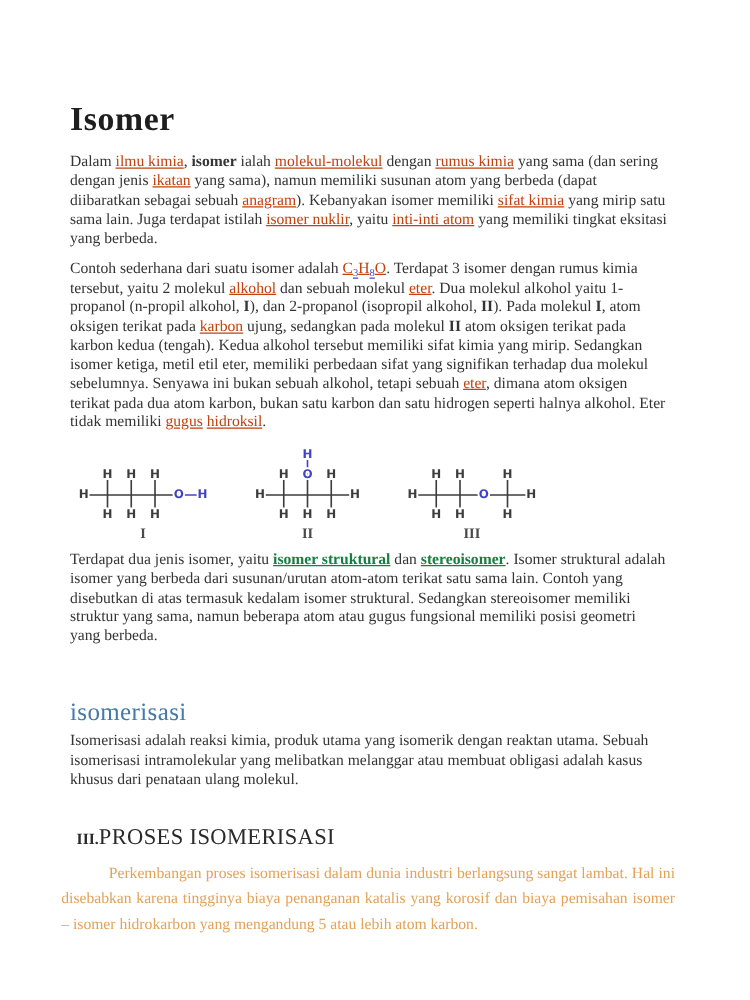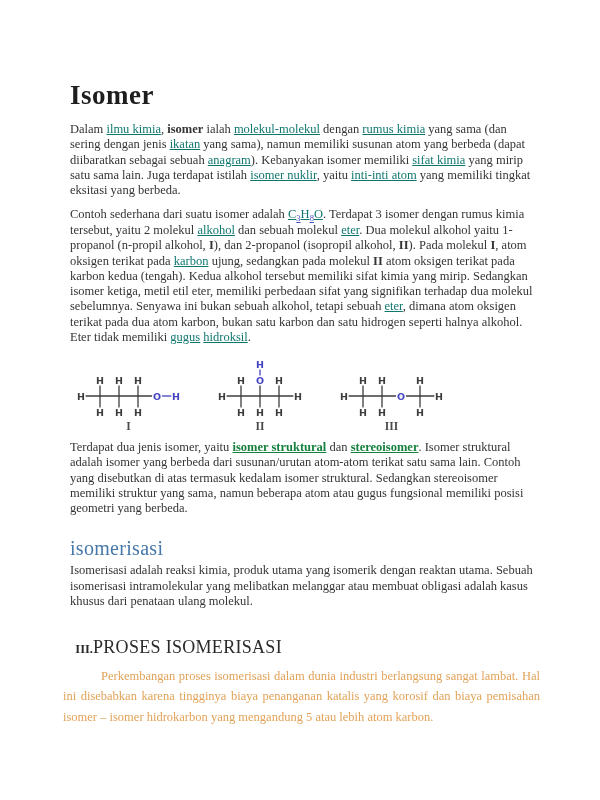--- a/index.html
+++ b/index.html
@@ -2,50 +2,50 @@
 <html><head>
 <meta charset="utf-8">
 <style>
   html,body{margin:0;padding:0;}
   body{
     width:600px;height:800px;background:#fdfdfd;overflow:hidden;
     font-family:"Liberation Serif", serif;
   }
   .page{
     position:relative;width:600px;height:800px;background:#ffffff;
-    box-sizing:border-box;padding:82px 65px 0 70px;
+    box-sizing:border-box;padding:82px 65px 0 56px;
   }
   h1.doc-title{
     font-size:27px;font-weight:bold;color:#1e1e1e;margin:0 0 13px 0;
     letter-spacing:0.5px;line-height:1;
   }
   p.body-text{
     font-size:12.5px;line-height:1.22;color:#343434;margin:0 0 9px 0;
     text-align:left;
   }
   .seg-p{color:inherit;}
   .seg-b{font-weight:bold;}
-  .seg-l{color:#0f766e;text-decoration:underline;cursor:pointer;}
+  .seg-l{color:#c2410c;text-decoration:underline;cursor:pointer;}
   .seg-bl{color:#15803d;font-weight:bold;text-decoration:underline;cursor:pointer;}
   .seg-lsub{color:#4a4ac8;text-decoration:underline;cursor:pointer;font-size:8.5px;vertical-align:-2.5px;}
   .diagram-row{
     display:flex;align-items:flex-end;gap:28px;margin:6px 0 6px 2px;
   }
   .mol svg{display:block;}
   .atom{
     font-family:"DejaVu Sans", sans-serif;font-size:9.5px;font-weight:bold;
     text-anchor:middle;dominant-baseline:central;
     paint-order:stroke;stroke:#ffffff;stroke-width:3px;
   }
   .mol-label{
     font-family:"Liberation Serif", serif;font-size:11.5px;font-weight:bold;
     fill:#4a4a4a;text-anchor:middle;
   }
   h2.sub-heading{
-    font-size:20px;font-weight:normal;color:#4678a8;margin:22px 0 5px 0;
+    font-size:20px;font-weight:normal;color:#4678a8;margin:44px 0 5px 0;
     line-height:1;letter-spacing:0.3px;
   }
   .section-row{
     margin:28px 0 4px -27px;display:flex;align-items:baseline;text-align:right;
   }
   .section-number{
     font-size:12.5px;font-weight:bold;color:#2a2a2a;width:50px;flex:0 0 50px;
   }
   .section-title{
     font-size:18px;color:#2a2a2a;letter-spacing:0.3px;

